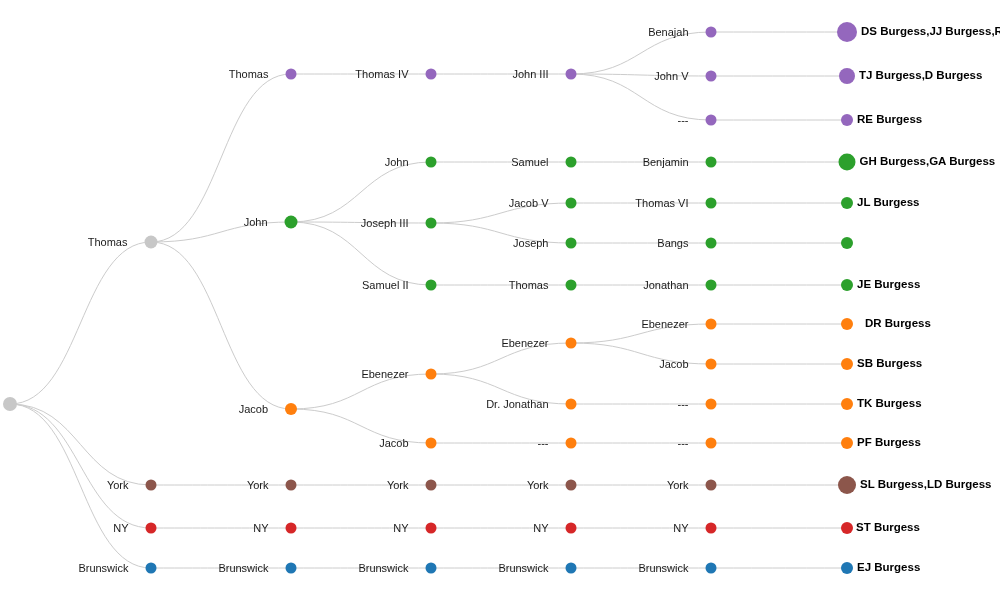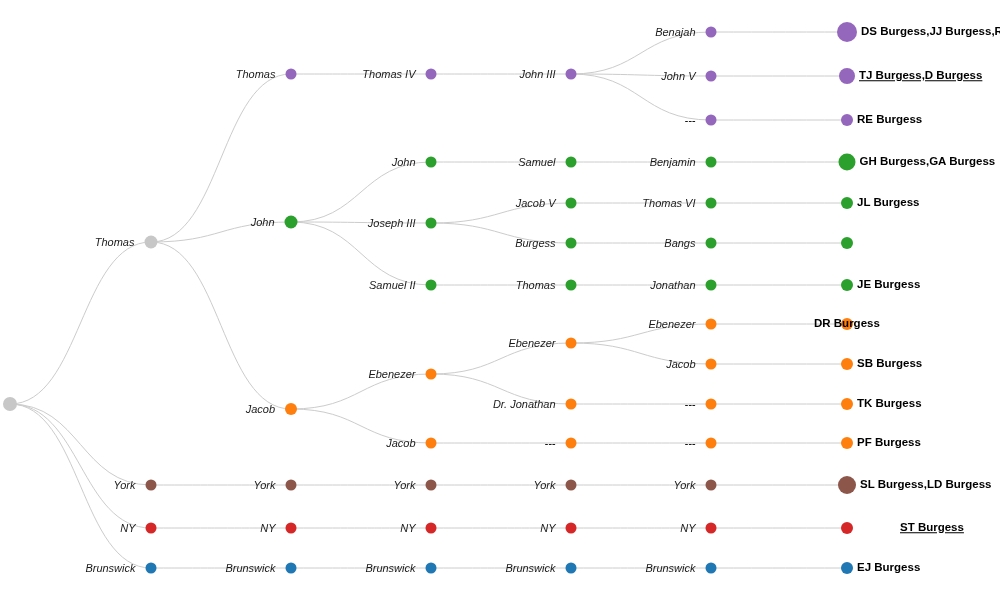--- a/index.html
+++ b/index.html
@@ -31,22 +31,21 @@
     border-radius: 50%;
     transform: translate(-50%, -50%);
   }
   .node-label {
     position: absolute;
     font-size: 11px;
     color: #1a1a1a;
     white-space: nowrap;
     line-height: 1;
     transform: translate(-100%, -50%);
-    padding-right: 10px;
-    font-style: italic;
+    padding-right: 17px;
   }
   .leaf-label {
     position: absolute;
     font-size: 11.5px;
     font-weight: bold;
     color: #000000;
     white-space: nowrap;
     line-height: 1;
     transform: translate(0, -50%);
   }
@@ -155,21 +154,21 @@
       <div class="node-label" style="left: 425.5px; top: 528px;">NY</div>
       <div class="node-dot" title="Brunswick" style="left: 431px; top: 568px; width: 11px; height: 11px; background: rgb(31, 119, 180);"></div>
       <div class="node-label" style="left: 425.5px; top: 568px;">Brunswick</div>
       <div class="node-dot" title="John III" style="left: 571px; top: 74px; width: 11px; height: 11px; background: rgb(148, 103, 189);"></div>
       <div class="node-label" style="left: 565.5px; top: 74px;">John III</div>
       <div class="node-dot" title="Samuel" style="left: 571px; top: 162px; width: 11px; height: 11px; background: rgb(44, 160, 44);"></div>
       <div class="node-label" style="left: 565.5px; top: 162px;">Samuel</div>
       <div class="node-dot" title="Joseph V" style="left: 571px; top: 203px; width: 11px; height: 11px; background: rgb(44, 160, 44);"></div>
       <div class="node-label" style="left: 565.5px; top: 203px;">Jacob V</div>
       <div class="node-dot" title="Simeon" style="left: 571px; top: 243px; width: 11px; height: 11px; background: rgb(44, 160, 44);"></div>
-      <div class="node-label" style="left: 565.5px; top: 243px;">Burgess</div>
+      <div class="node-label" style="left: 565.5px; top: 243px;">Joseph</div>
       <div class="node-dot" title="Thomas" style="left: 571px; top: 285px; width: 11px; height: 11px; background: rgb(44, 160, 44);"></div>
       <div class="node-label" style="left: 565.5px; top: 285px;">Thomas</div>
       <div class="node-dot" title="Ebenezer" style="left: 571px; top: 343px; width: 11px; height: 11px; background: rgb(255, 127, 14);"></div>
       <div class="node-label" style="left: 565.5px; top: 343px;">Ebenezer</div>
       <div class="node-dot" title="Dr. Benjamin" style="left: 571px; top: 404px; width: 11px; height: 11px; background: rgb(255, 127, 14);"></div>
       <div class="node-label" style="left: 565.5px; top: 404px;">Dr. Jonathan</div>
       <div class="node-dot" title="---" style="left: 571px; top: 443px; width: 11px; height: 11px; background: rgb(255, 127, 14);"></div>
       <div class="node-label" style="left: 565.5px; top: 443px;">---</div>
       <div class="node-dot" title="York" style="left: 571px; top: 485px; width: 11px; height: 11px; background: rgb(140, 86, 75);"></div>
       <div class="node-label" style="left: 565.5px; top: 485px;">York</div>
@@ -201,38 +200,38 @@
       <div class="node-label" style="left: 705.5px; top: 443px;">---</div>
       <div class="node-dot" title="York" style="left: 711px; top: 485px; width: 11px; height: 11px; background: rgb(140, 86, 75);"></div>
       <div class="node-label" style="left: 705.5px; top: 485px;">York</div>
       <div class="node-dot" title="NY" style="left: 711px; top: 528px; width: 11px; height: 11px; background: rgb(214, 39, 40);"></div>
       <div class="node-label" style="left: 705.5px; top: 528px;">NY</div>
       <div class="node-dot" title="Brunswick" style="left: 711px; top: 568px; width: 11px; height: 11px; background: rgb(31, 119, 180);"></div>
       <div class="node-label" style="left: 705.5px; top: 568px;">Brunswick</div>
       <div class="node-dot" title="DS Burgess,JJ Burgess,RW Burgess" style="left: 847px; top: 32px; width: 20px; height: 20px; background: rgb(148, 103, 189);"></div>
       <div class="leaf-label" style="left: 861px; top: 32px;">DS Burgess,JJ Burgess,RW Burgess</div>
       <div class="node-dot" title="TJ Burgess,D Burgess" style="left: 847px; top: 76px; width: 16px; height: 16px; background: rgb(148, 103, 189);"></div>
-      <div class="leaf-label" style="left: 859px; top: 76px; text-decoration: underline;">TJ Burgess,D Burgess</div>
+      <div class="leaf-label" style="left: 859px; top: 76px;">TJ Burgess,D Burgess</div>
       <div class="node-dot" title="RE Burgess" style="left: 847px; top: 120px; width: 12px; height: 12px; background: rgb(148, 103, 189);"></div>
       <div class="leaf-label" style="left: 857px; top: 120px;">RE Burgess</div>
       <div class="node-dot" title="GH Burgess,GA Burgess" style="left: 847px; top: 162px; width: 17px; height: 17px; background: rgb(44, 160, 44);"></div>
       <div class="leaf-label" style="left: 859.5px; top: 162px;">GH Burgess,GA Burgess</div>
       <div class="node-dot" title="JL Burgess" style="left: 847px; top: 203px; width: 12px; height: 12px; background: rgb(44, 160, 44);"></div>
       <div class="leaf-label" style="left: 857px; top: 203px;">JL Burgess</div>
       <div class="node-dot" title="" style="left: 847px; top: 243px; width: 12px; height: 12px; background: rgb(44, 160, 44);"></div>
       <div class="node-dot" title="JE Burgess" style="left: 847px; top: 285px; width: 12px; height: 12px; background: rgb(44, 160, 44);"></div>
       <div class="leaf-label" style="left: 857px; top: 285px;">JE Burgess</div>
       <div class="node-dot" title="DR Burgess" style="left: 847px; top: 324px; width: 12px; height: 12px; background: rgb(255, 127, 14);"></div>
-      <div class="leaf-label" style="left: 806px; top: 324px; padding-left: 8px;">DR Burgess</div>
+      <div class="leaf-label" style="left: 857px; top: 324px; padding-left: 8px;">DR Burgess</div>
       <div class="node-dot" title="SB Burgess" style="left: 847px; top: 364px; width: 12px; height: 12px; background: rgb(255, 127, 14);"></div>
       <div class="leaf-label" style="left: 857px; top: 364px;">SB Burgess</div>
       <div class="node-dot" title="TK Burgess" style="left: 847px; top: 404px; width: 12px; height: 12px; background: rgb(255, 127, 14);"></div>
       <div class="leaf-label" style="left: 857px; top: 404px;">TK Burgess</div>
       <div class="node-dot" title="PF Burgess" style="left: 847px; top: 443px; width: 12px; height: 12px; background: rgb(255, 127, 14);"></div>
       <div class="leaf-label" style="left: 857px; top: 443px;">PF Burgess</div>
       <div class="node-dot" title="SL Burgess,LD Burgess" style="left: 847px; top: 485px; width: 18px; height: 18px; background: rgb(140, 86, 75);"></div>
       <div class="leaf-label" style="left: 860px; top: 485px;">SL Burgess,LD Burgess</div>
       <div class="node-dot" title="ST Burgess" style="left: 847px; top: 528px; width: 12px; height: 12px; background: rgb(214, 39, 40);"></div>
-      <div class="leaf-label" style="left: 900px; top: 528px; text-decoration: underline;">ST Burgess</div>
+      <div class="leaf-label" style="left: 856px; top: 528px;">ST Burgess</div>
       <div class="node-dot" title="EJ Burgess" style="left: 847px; top: 568px; width: 12px; height: 12px; background: rgb(31, 119, 180);"></div>
       <div class="leaf-label" style="left: 857px; top: 568px;">EJ Burgess</div>
     </div>
 </div>
 
 </body></html>

